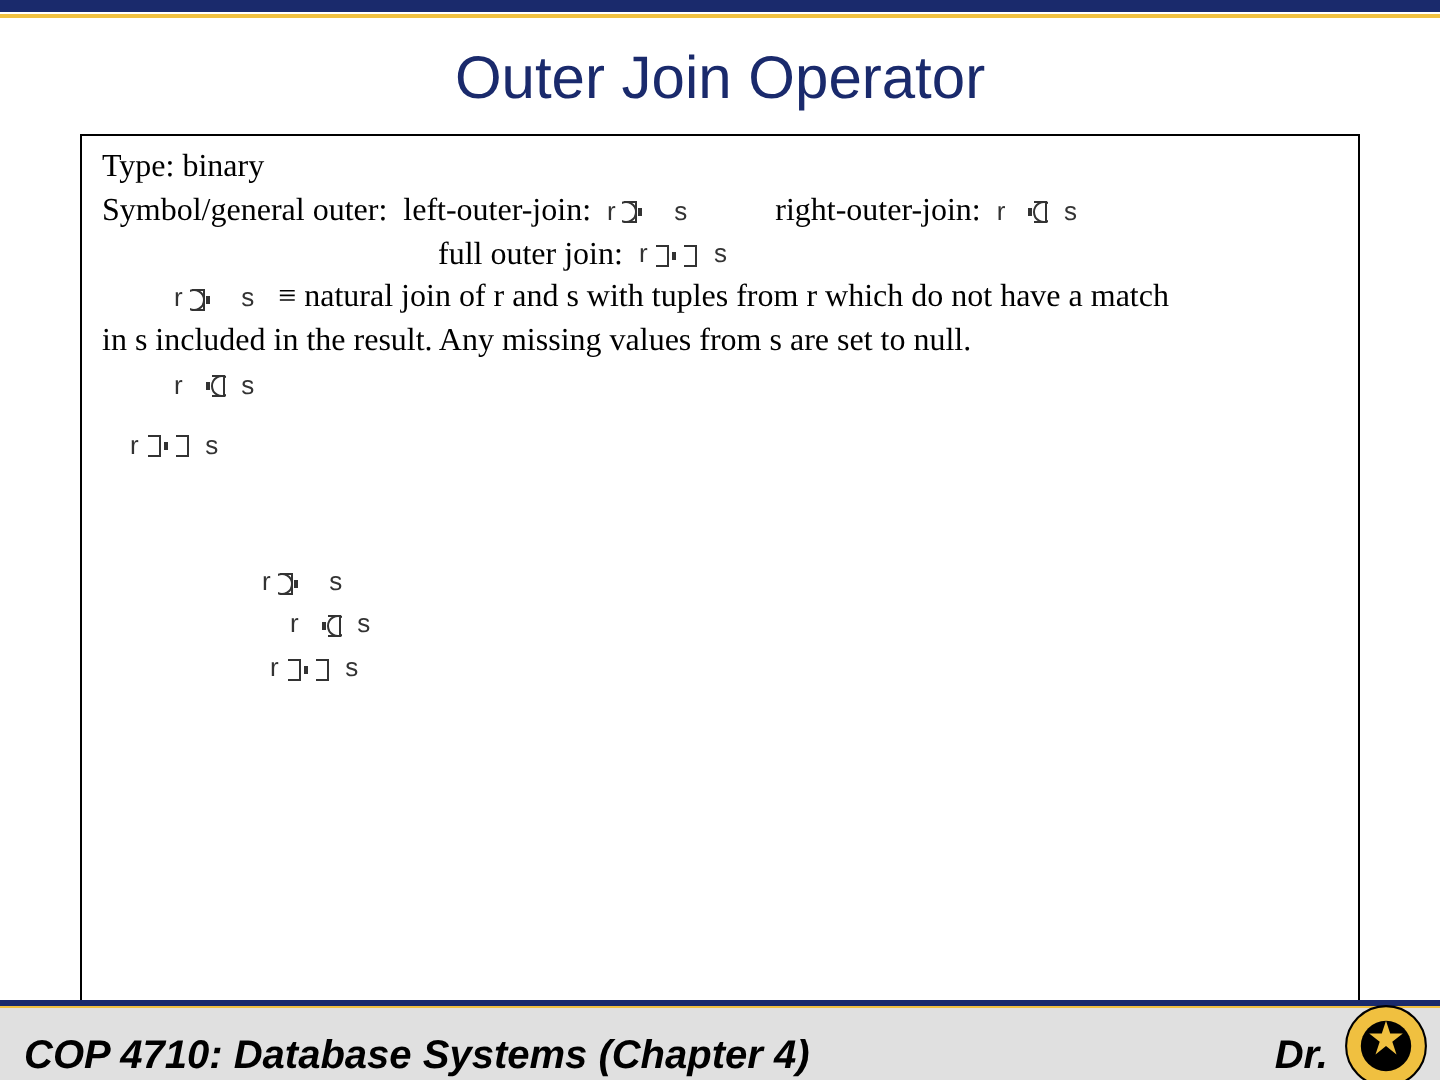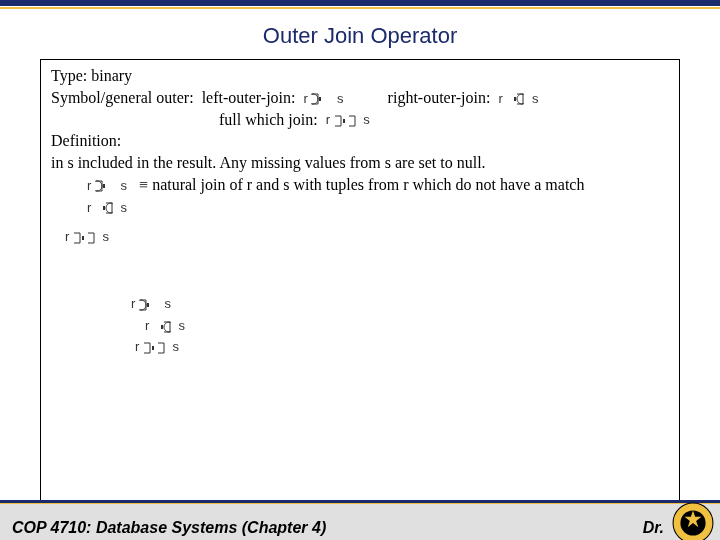--- a/index.html
+++ b/index.html
@@ -15,21 +15,21 @@
     height: 6px;
     background: #1a2a6c;
   }
   .accent-bar {
     height: 2px;
     background: #f0c040;
     margin-top: 1px;
   }
   .title {
     font-family: Arial, sans-serif;
-    font-size: 22px;
+    font-size: 30px;
     color: #1a2a6c;
     text-align: center;
     padding: 14px 0 10px;
     font-weight: normal;
   }
   .content-box {
     border: 1px solid #000;
     margin: 0 40px;
     width: calc(100% - 80px);
     height: 507px;
@@ -89,21 +89,21 @@
   .footer-body {
     background: #e0e0e0;
     width: 100%;
     height: 100%;
     padding-top: 16px;
     display: flex;
     align-items: center;
     font-family: Arial, sans-serif;
     font-weight: bold;
     font-style: italic;
-    font-size: 16px;
+    font-size: 20px;
     color: #000;
   }
   .footer-left { padding-left: 12px; flex: 0 0 auto; }
   .footer-page { padding-left: 80px; flex: 0 0 auto; }
   .footer-right { margin-left: auto; padding-right: 56px; }
   .logo {
     position: absolute;
     right: 6px;
     bottom: -4px;
     width: 42px;
@@ -142,47 +142,46 @@
       <span>r</span>
       <svg class="glyph" width="18" height="12">
           <rect x="8" y="4" width="2" height="4" fill="#333"></rect>
           <path d="M11 6 a5 5 0 1 1 0 0.01 M11 1 H17 V11 H11" fill="none" stroke="#333" stroke-width="1"></path>
         </svg>
       <span>s</span>
     </span>
   </div>
 
   <div class="row indent1">
-    <span>full which join:</span>
+    <span>full outer join:</span>
     <span class="sym">
       <span>r</span>
       <svg class="glyph" width="22" height="12">
           <path d="M1 1 H7 V11 H1 M15 1 H21 V11 H15" fill="none" stroke="#333" stroke-width="1"></path>
           <rect x="9" y="4" width="2" height="4" fill="#333"></rect>
         </svg>
       <span>s</span>
     </span>
   </div>
 
 
-  <div class="row">Definition:</div>
-
-  <div class="row">in s included in the result.  Any missing values from s are set to null.</div>
+
   <div class="row def-indent">
     <span class="sym">
       <span>r</span>
       <svg class="glyph" width="18" height="12">
           <path d="M1 1 H7 V11 H1 M7 6 a5 5 0 1 0 0 0.01" fill="none" stroke="#333" stroke-width="1"></path>
           <rect x="8" y="4" width="2" height="4" fill="#333"></rect>
         </svg>
       <span>s</span>
     </span>
     &nbsp;<span>≡</span>
     <span>natural join of r and s with tuples from r which do not have a match</span>
   </div>
+  <div class="row">in s included in the result.  Any missing values from s are set to null.</div>
 
   <div class="row def-indent">
     <span class="sym">
       <span>r</span>
       <svg class="glyph" width="18" height="12">
           <rect x="8" y="4" width="2" height="4" fill="#333"></rect>
           <path d="M11 6 a5 5 0 1 1 0 0.01 M11 1 H17 V11 H11" fill="none" stroke="#333" stroke-width="1"></path>
         </svg>
       <span>s</span>
     </span>

